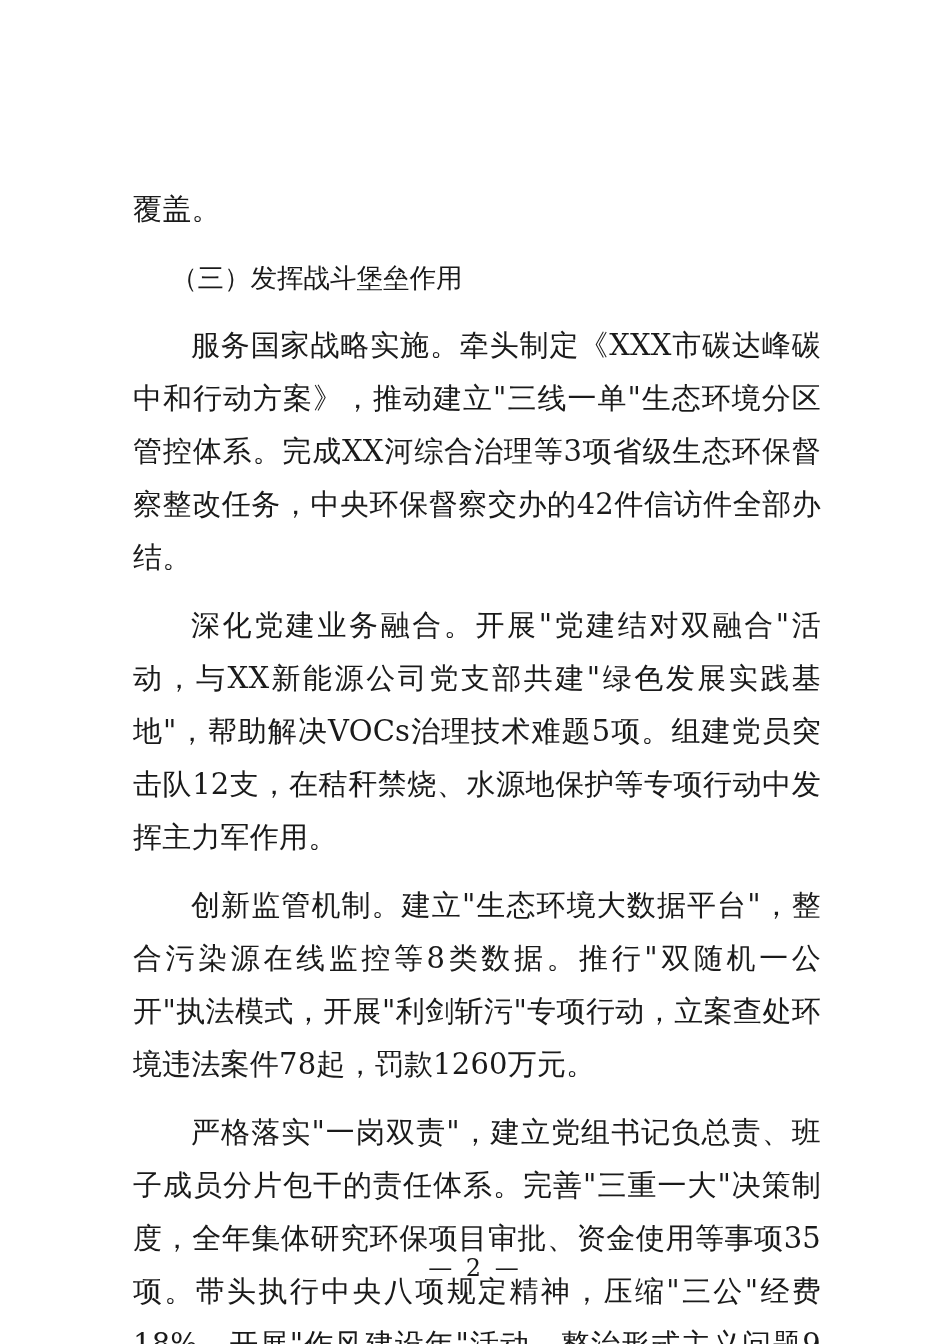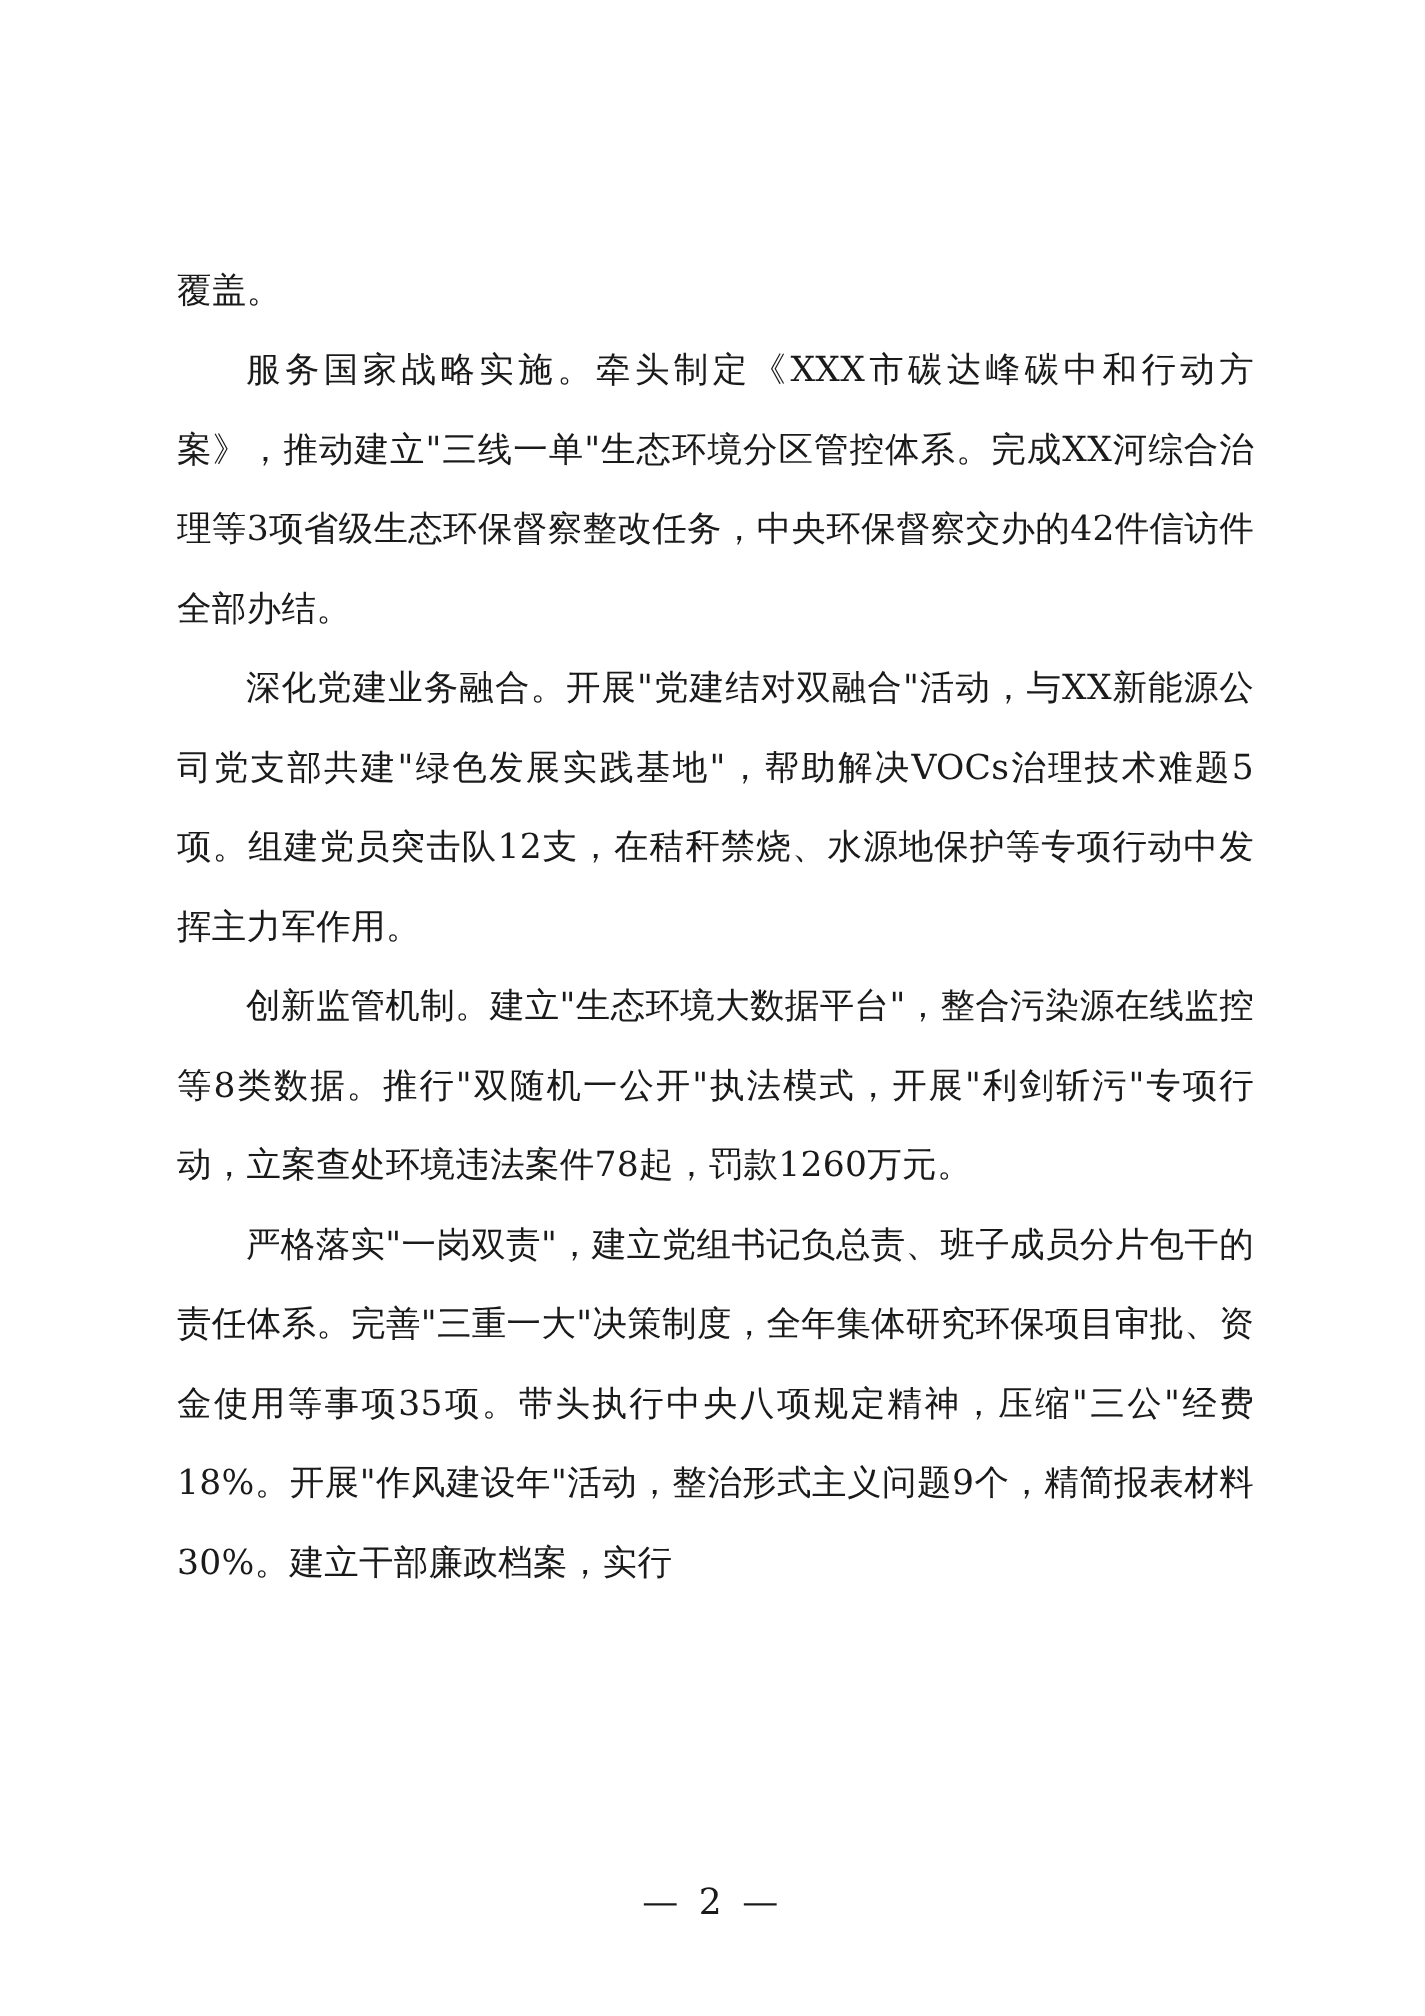--- a/index.html
+++ b/index.html
@@ -17,26 +17,26 @@
     box-sizing: border-box;
   }
   .content {
     position: absolute;
     left: 118px;
     top: 168px;
     width: 718px;
   }
   .para {
     font-family: "DejaVu Serif", "Liberation Serif", serif;
-    font-size: 23px;
+    font-size: 29px;
     line-height: 53px;
     color: #1a1a1a;
     text-align: justify;
     text-justify: inter-ideograph;
-    margin: 0;
+    margin: 15px;
     letter-spacing: 0.2px;
   }
   .indent {
     text-indent: 2em;
   }
   .heading {
     font-family: "DejaVu Serif", "Liberation Serif", serif;
     font-size: 26.5px;
     line-height: 53px;
     color: #1a1a1a;
@@ -56,20 +56,21 @@
   }
 </style>
 </head>
 <body>
 
 <div class="page">
   <div class="content">
 
     <p class="para">覆盖。</p>
 
+    <p class="heading">（三）发挥战斗堡垒作用</p>
 
     <p class="para indent">服务国家战略实施。牵头制定《XXX市碳达峰碳中和行动方案》，推动建立"三线一单"生态环境分区管控体系。完成XX河综合治理等3项省级生态环保督察整改任务，中央环保督察交办的42件信访件全部办结。</p>
 
     <p class="para indent">深化党建业务融合。开展"党建结对双融合"活动，与XX新能源公司党支部共建"绿色发展实践基地"，帮助解决VOCs治理技术难题5项。组建党员突击队12支，在秸秆禁烧、水源地保护等专项行动中发挥主力军作用。</p>
 
     <p class="para indent">创新监管机制。建立"生态环境大数据平台"，整合污染源在线监控等8类数据。推行"双随机一公开"执法模式，开展"利剑斩污"专项行动，立案查处环境违法案件78起，罚款1260万元。</p>
 
 
     <p class="para indent">严格落实"一岗双责"，建立党组书记负总责、班子成员分片包干的责任体系。完善"三重一大"决策制度，全年集体研究环保项目审批、资金使用等事项35项。带头执行中央八项规定精神，压缩"三公"经费18%。开展"作风建设年"活动，整治形式主义问题9个，精简报表材料30%。建立干部廉政档案，实行</p>
 

